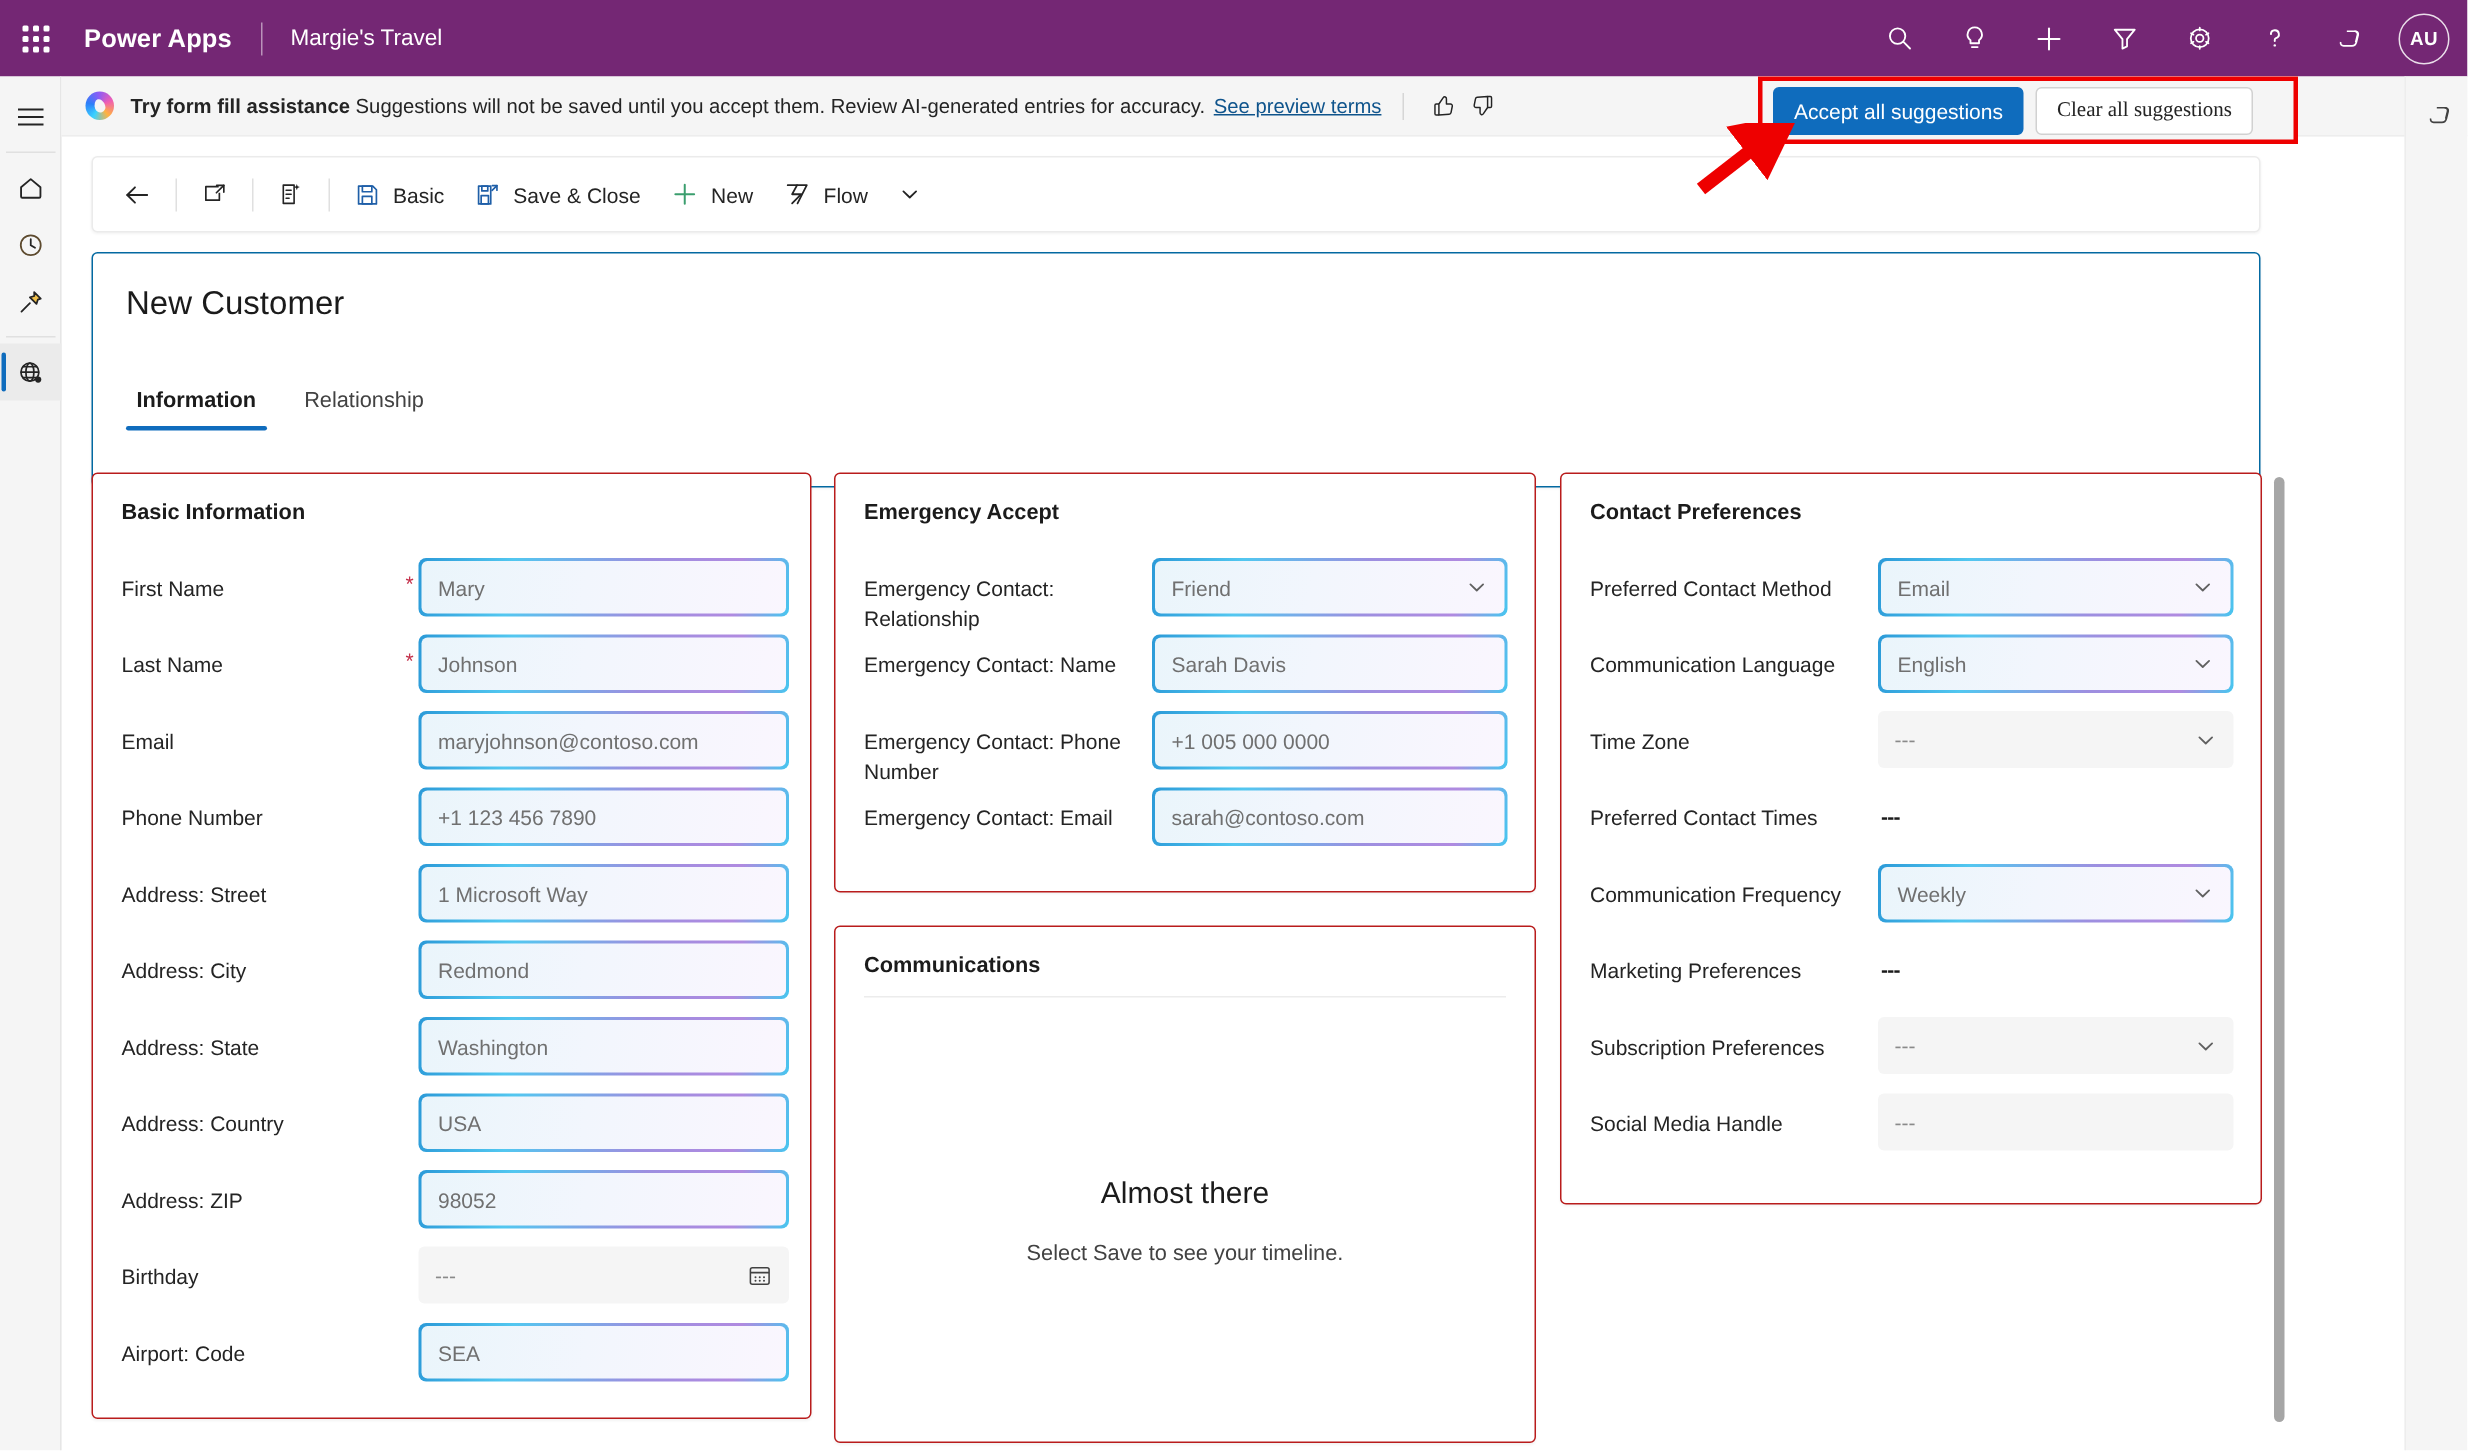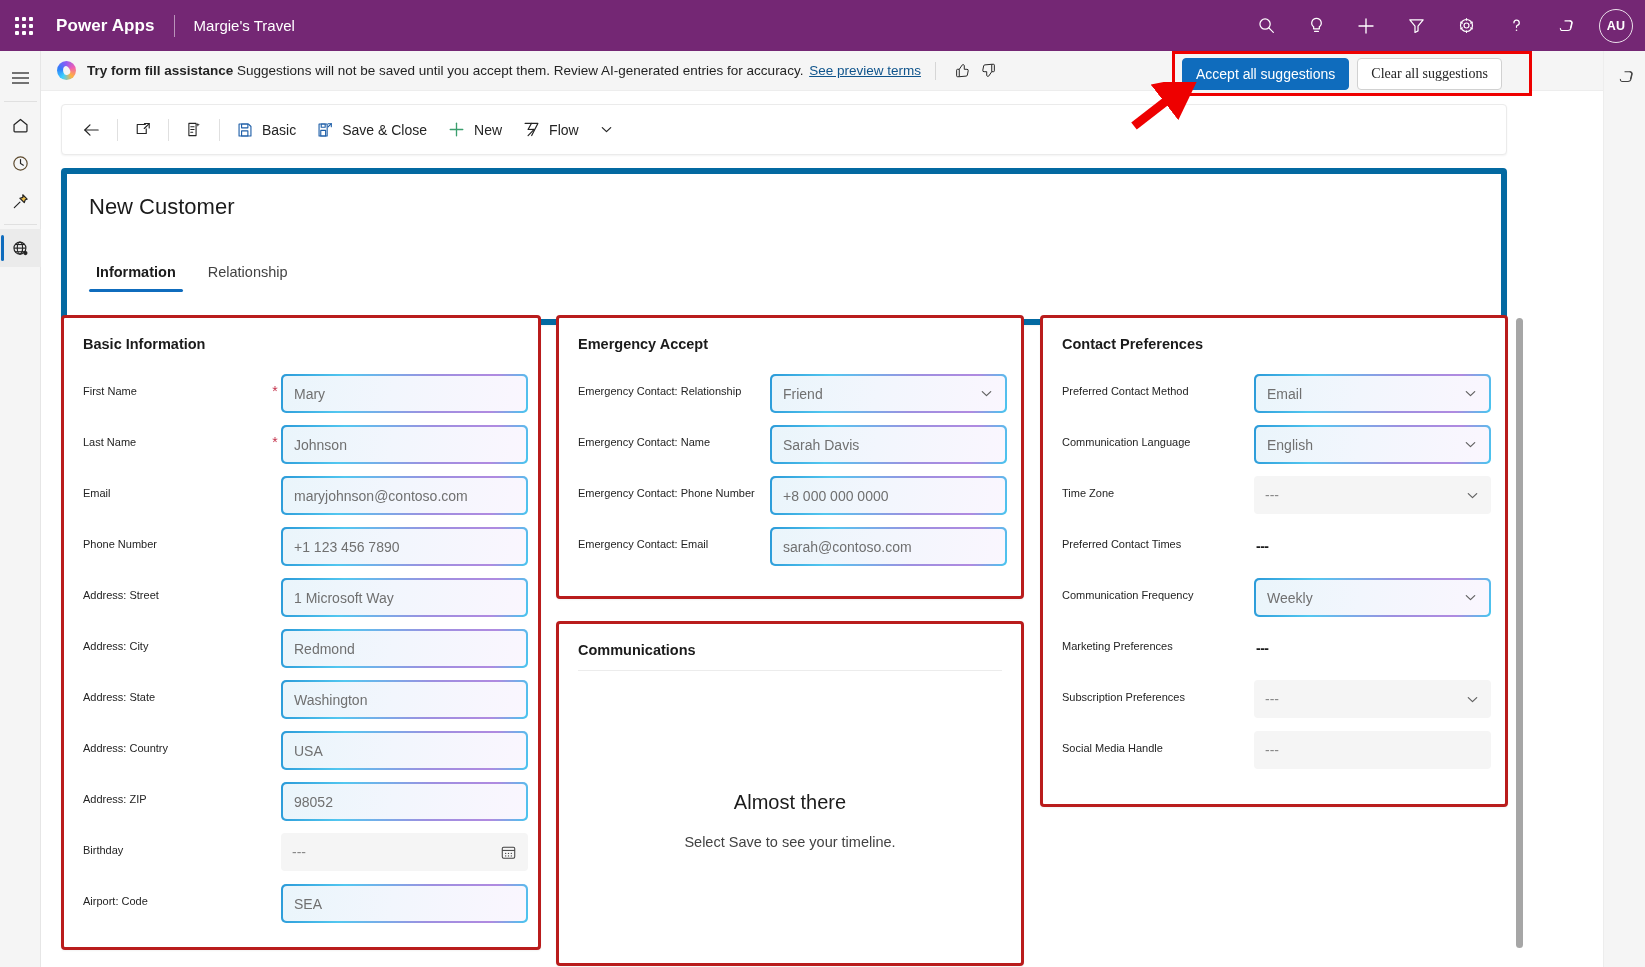--- a/index.html
+++ b/index.html
@@ -140,53 +140,53 @@
     display: flex; align-items: center; gap: 8px;
     height: 36px; padding: 0 10px; border-radius: 4px;
     font-size: 14px; color: #242424; cursor: pointer; background: none; border: none;
     font-family: inherit; white-space: nowrap;
   }
   .cmd-sep { width: 1px; height: 22px; background: #e0e0e0; margin: 0 6px; }
 
   
   .formhead {
     position: absolute; left: 61px; top: 168px; width: 1446px; height: 157px;
-    background: #ffffff; border: 6px solid #0369a1; border-radius: 4px;
+    background: #ffffff; border: 1px solid #0369a1; border-radius: 4px;
     box-shadow: 0 1px 2px rgba(0,0,0,.05);
   }
   .form-title {
     position: absolute; left: 22px; top: 20px;
     font-size: 22px; font-weight: normal; color: #1b1b1b;
   }
   .tabs { position: absolute; left: 22px; top: 86px; display: flex; gap: 18px; }
   .tab {
     font-size: 14.5px; color: #424242; padding: 4px 7px 12px 7px;
     cursor: pointer; position: relative; white-space: nowrap;
   }
   .tab.active { color: #1b1b1b; font-weight: bold; }
   .tab.active::after {
     content: ""; position: absolute; left: 0; right: 0; bottom: 0; height: 3px;
     background: #0f6cbd; border-radius: 2px;
   }
 
   
   .col { position: absolute; top: 315px; }
   .card {
-    background: #ffffff; border: 3px solid #b91c1c; border-radius: 4px;
+    background: #ffffff; border: 1px solid #b91c1c; border-radius: 4px;
     box-shadow: 0 1px 2px rgba(0,0,0,.05);
     padding: 18px 19px 12px 19px;
     margin-bottom: 22px;
   }
   .card-title { font-size: 14.5px; font-weight: bold; color: #1b1b1b; margin-bottom: 22px; }
 
   .row {
     display: flex; align-items: flex-start; min-height: 51px;
   }
   .row-label {
-    font-size: 11px; color: #242424; line-height: 1.45;
+    font-size: 14px; color: #242424; line-height: 1.45;
     padding-top: 10px; flex: none;
   }
   .req-star { color: #c4314b; font-size: 14px; width: 12px; flex: none; padding-top: 9px; text-align: center; }
   .ctrl-wrap { flex: none; position: relative; }
 
   
   .ai-field {
     position: relative; border-radius: 5px;
     padding: 2px;
     background: linear-gradient(100deg, #2b9ad8 0%, #52c7f0 25%, #9d8fe0 60%, #b08ae0 85%, #46c6ef 100%);
@@ -626,21 +626,21 @@
               </div>
           </div>
         </div>
       </div>
 
       <div class="row">
         <div class="row-label" style="width:192px">Emergency Contact: Phone Number</div>
         <div class="ctrl-wrap" style="width:237px">
           <div class="ai-field">
             <div class="inner">
-                <span>+8 000 000 0000</span>
+                <span>+1 005 000 0000</span>
               </div>
           </div>
         </div>
       </div>
 
       <div class="row">
         <div class="row-label" style="width:192px">Emergency Contact: Email</div>
         <div class="ctrl-wrap" style="width:237px">
           <div class="ai-field">
             <div class="inner">

